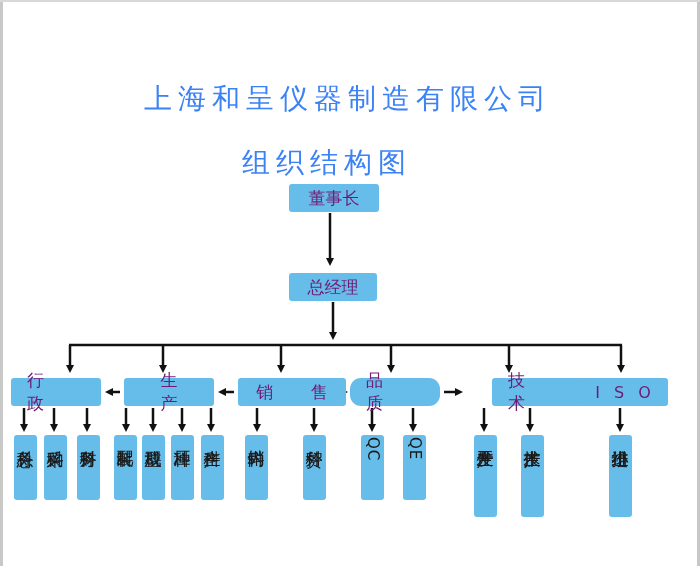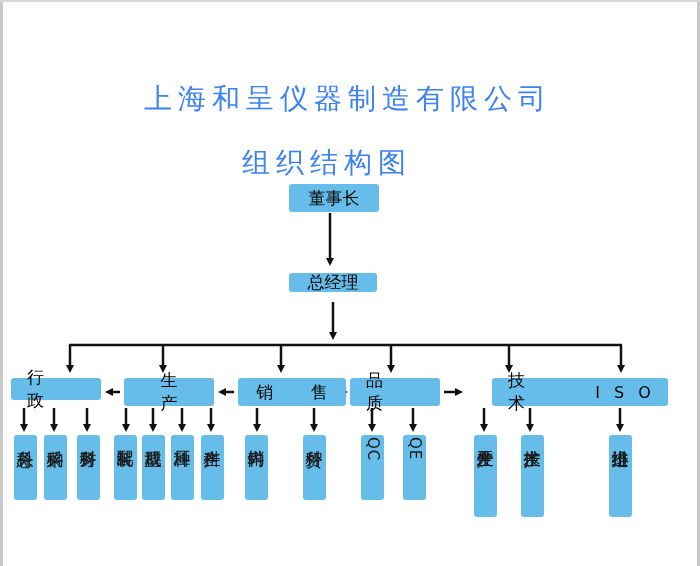--- a/index.html
+++ b/index.html
@@ -4,21 +4,21 @@
 <style>
   html, body { margin: 0; padding: 0; }
   body { width: 700px; height: 566px; background: #ffffff; position: relative; overflow: hidden;
          font-family: "DejaVu Sans", sans-serif; }
   .frame-left { position: absolute; left: 0; top: 0; width: 3px; height: 566px; background: #c8c8c8; }
   .frame-right { position: absolute; right: 0; top: 0; width: 3px; height: 566px; background: #c8c8c8; }
   .frame-top { position: absolute; left: 0; top: 0; width: 700px; height: 2px; background: #d8d8d8; }
   .title { position: absolute; color: #3b82f6; font-size: 28px; letter-spacing: 6px; white-space: nowrap; }
   .t1 { left: 144px; top: 80px; }
   .t2 { left: 242px; top: 144px; }
-  .box { position: absolute; background: #67bde9; border-radius: 3px; color: #000000;
+  .box { position: absolute; background: #67bde9; border-radius: 3px; color: #701a75;
          display: flex; align-items: center; justify-content: center; font-size: 17px; box-sizing: border-box; }
   .vbox { position: absolute; background: #67bde9; border-radius: 3px; color: #1a1a1a;
           font-size: 17px; line-height: 22px; text-align: center; box-sizing: border-box; padding-top: 2px;
           writing-mode: vertical-rl; display: flex; align-items: center; justify-content: flex-start; }
   .vbox.latin { font-size: 15px; letter-spacing: 1px; }
   .spaced { letter-spacing: 16px; padding-left: 16px; }
   .iso { letter-spacing: 14px; padding-left: 14px; }
   svg.conn { position: absolute; left: 0; top: 0; }
 </style>
 </head>
@@ -71,34 +71,34 @@
     <line x1="413" y1="408" x2="413" y2="428" marker-end="url(#ah)"></line>
     <line x1="484" y1="408" x2="484" y2="428" marker-end="url(#ah)"></line>
     <line x1="530" y1="408" x2="530" y2="428" marker-end="url(#ah)"></line>
     <line x1="620" y1="408" x2="620" y2="428" marker-end="url(#ah)"></line>
   </g>
 </svg>
 
 <div class="box" style="left:289px;top:184px;width:90px;height:28px;">
   <span>董事长</span>
 </div>
-<div class="box" style="left:289px;top:273px;width:88px;height:19px;">
+<div class="box" style="left:289px;top:273px;width:88px;height:28px;">
   <span>总经理</span>
 </div>
 
-<div class="box spaced" style="left:11px;top:378px;width:90px;height:22px;">
+<div class="box spaced" style="left:11px;top:378px;width:90px;height:28px;">
     <span>行 政</span>
   </div>
 <div class="box spaced" style="left:124px;top:378px;width:90px;height:28px;text-align:center;">
     <span>生 产</span>
   </div>
 <div class="box spaced" style="left:238px;top:378px;width:108px;height:28px;">
     <span>销 售</span>
   </div>
-<div class="box spaced" style="left:350px;top:378px;width:90px;height:28px;">
+<div class="box spaced" style="left:350px;top:378px;width:90px;height:28px;border-radius:11px;">
     <span>品 质</span>
   </div>
 <div class="box spaced" style="left:492px;top:378px;width:90px;height:28px;">
     <span>技 术</span>
   </div>
 <div class="box iso" style="left:578px;top:378px;width:90px;height:28px;font-size:16px;">
     <span>ISO</span>
   </div>
 
 <div class="vbox" style="left:14px;top:435px;width:23px;height:65px;">

